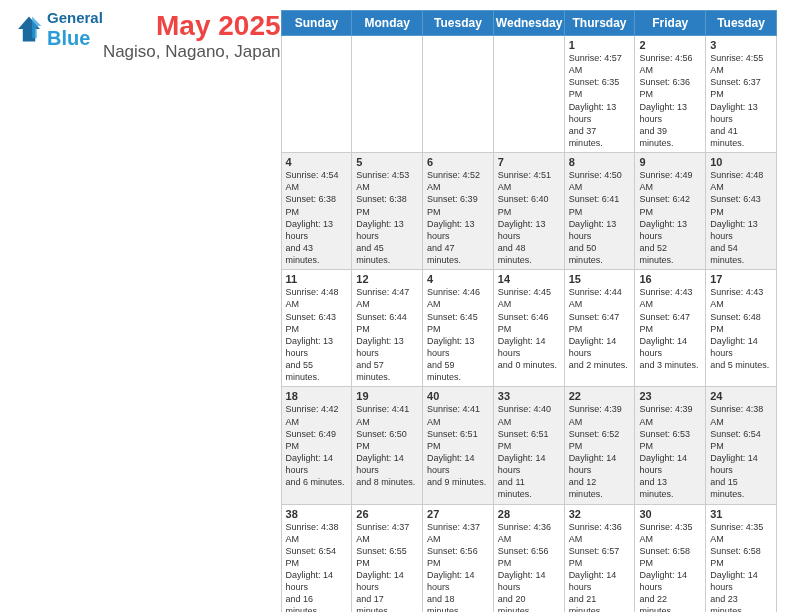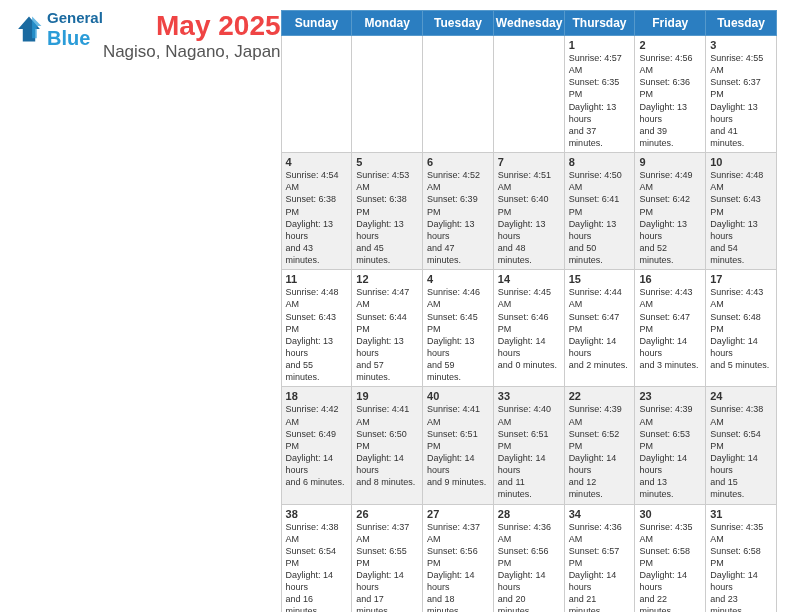--- a/index.html
+++ b/index.html
@@ -257,21 +257,21 @@
           </td>
           <td>
             <span class="day-number">27</span>
             <div class="day-info">Sunrise: 4:37 AM<br>Sunset: 6:56 PM<br>Daylight: 14 hours<br>and 18 minutes.</div>
           </td>
           <td>
             <span class="day-number">28</span>
             <div class="day-info">Sunrise: 4:36 AM<br>Sunset: 6:56 PM<br>Daylight: 14 hours<br>and 20 minutes.</div>
           </td>
           <td>
-            <span class="day-number">34</span>
+            <span class="day-number">32</span>
             <div class="day-info">Sunrise: 4:36 AM<br>Sunset: 6:57 PM<br>Daylight: 14 hours<br>and 21 minutes.</div>
           </td>
           <td>
             <span class="day-number">30</span>
             <div class="day-info">Sunrise: 4:35 AM<br>Sunset: 6:58 PM<br>Daylight: 14 hours<br>and 22 minutes.</div>
           </td>
           <td>
             <span class="day-number">31</span>
             <div class="day-info">Sunrise: 4:35 AM<br>Sunset: 6:58 PM<br>Daylight: 14 hours<br>and 23 minutes.</div>
           </td>

